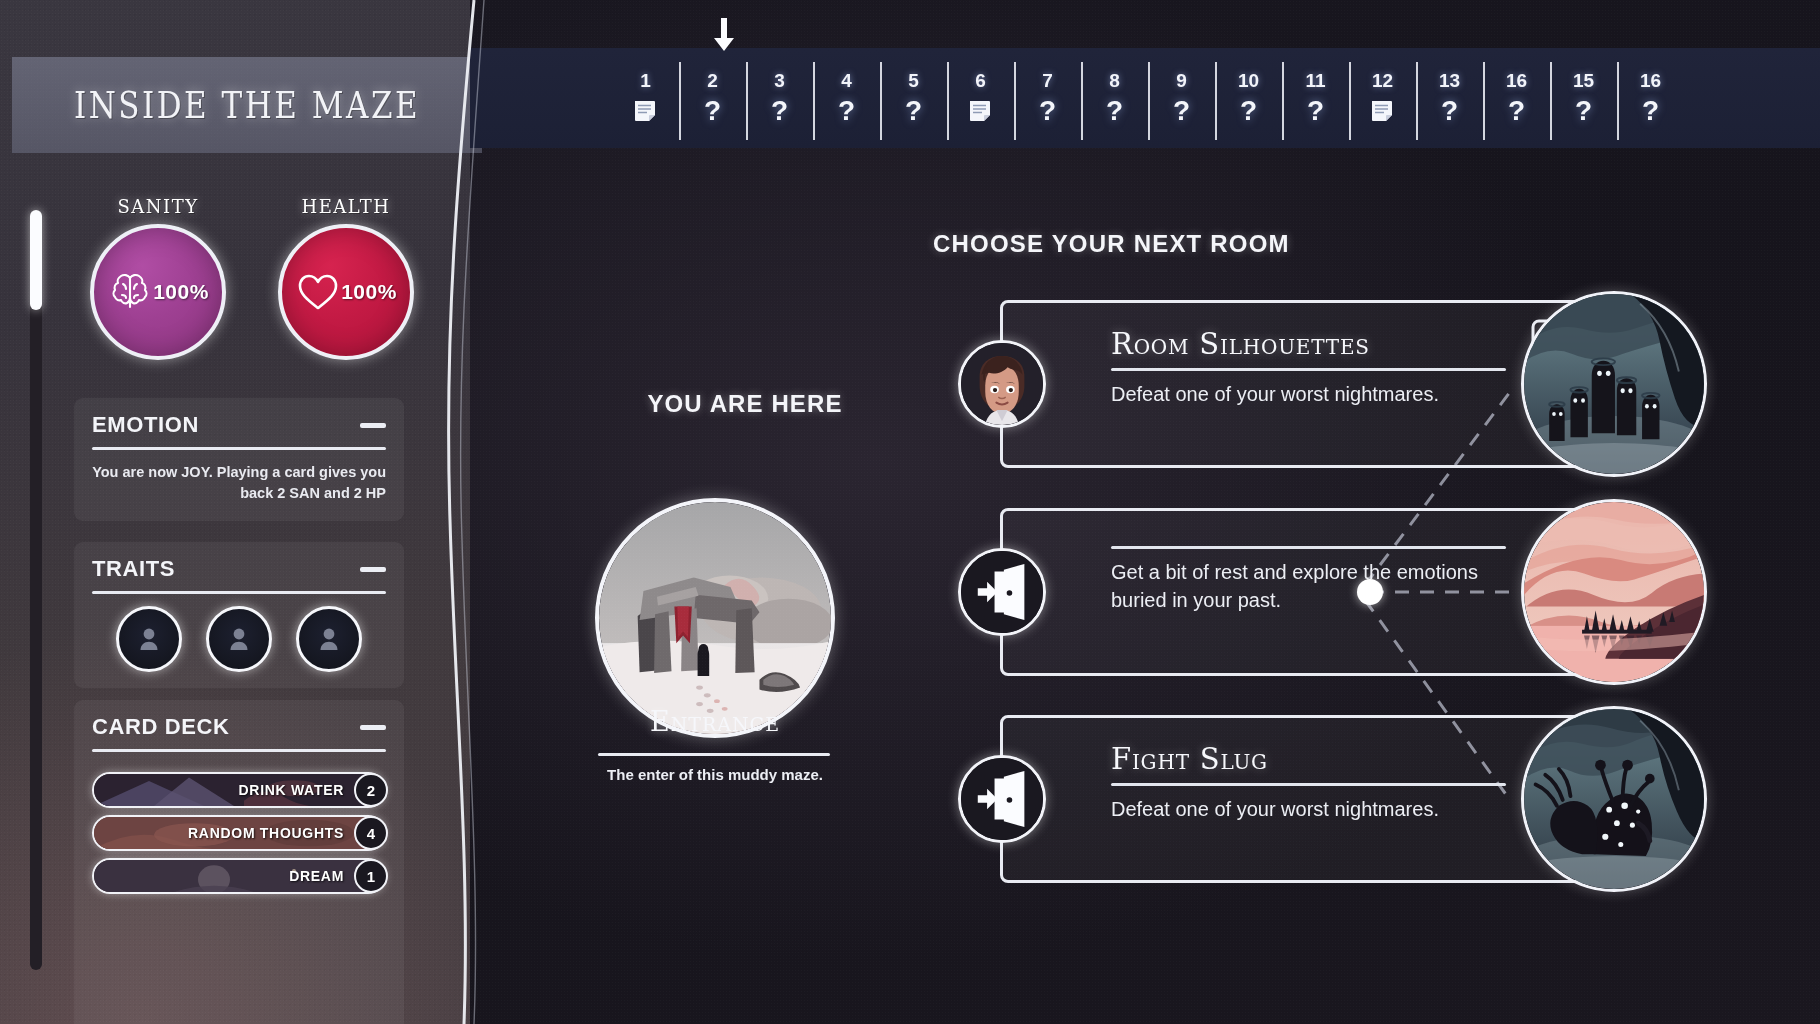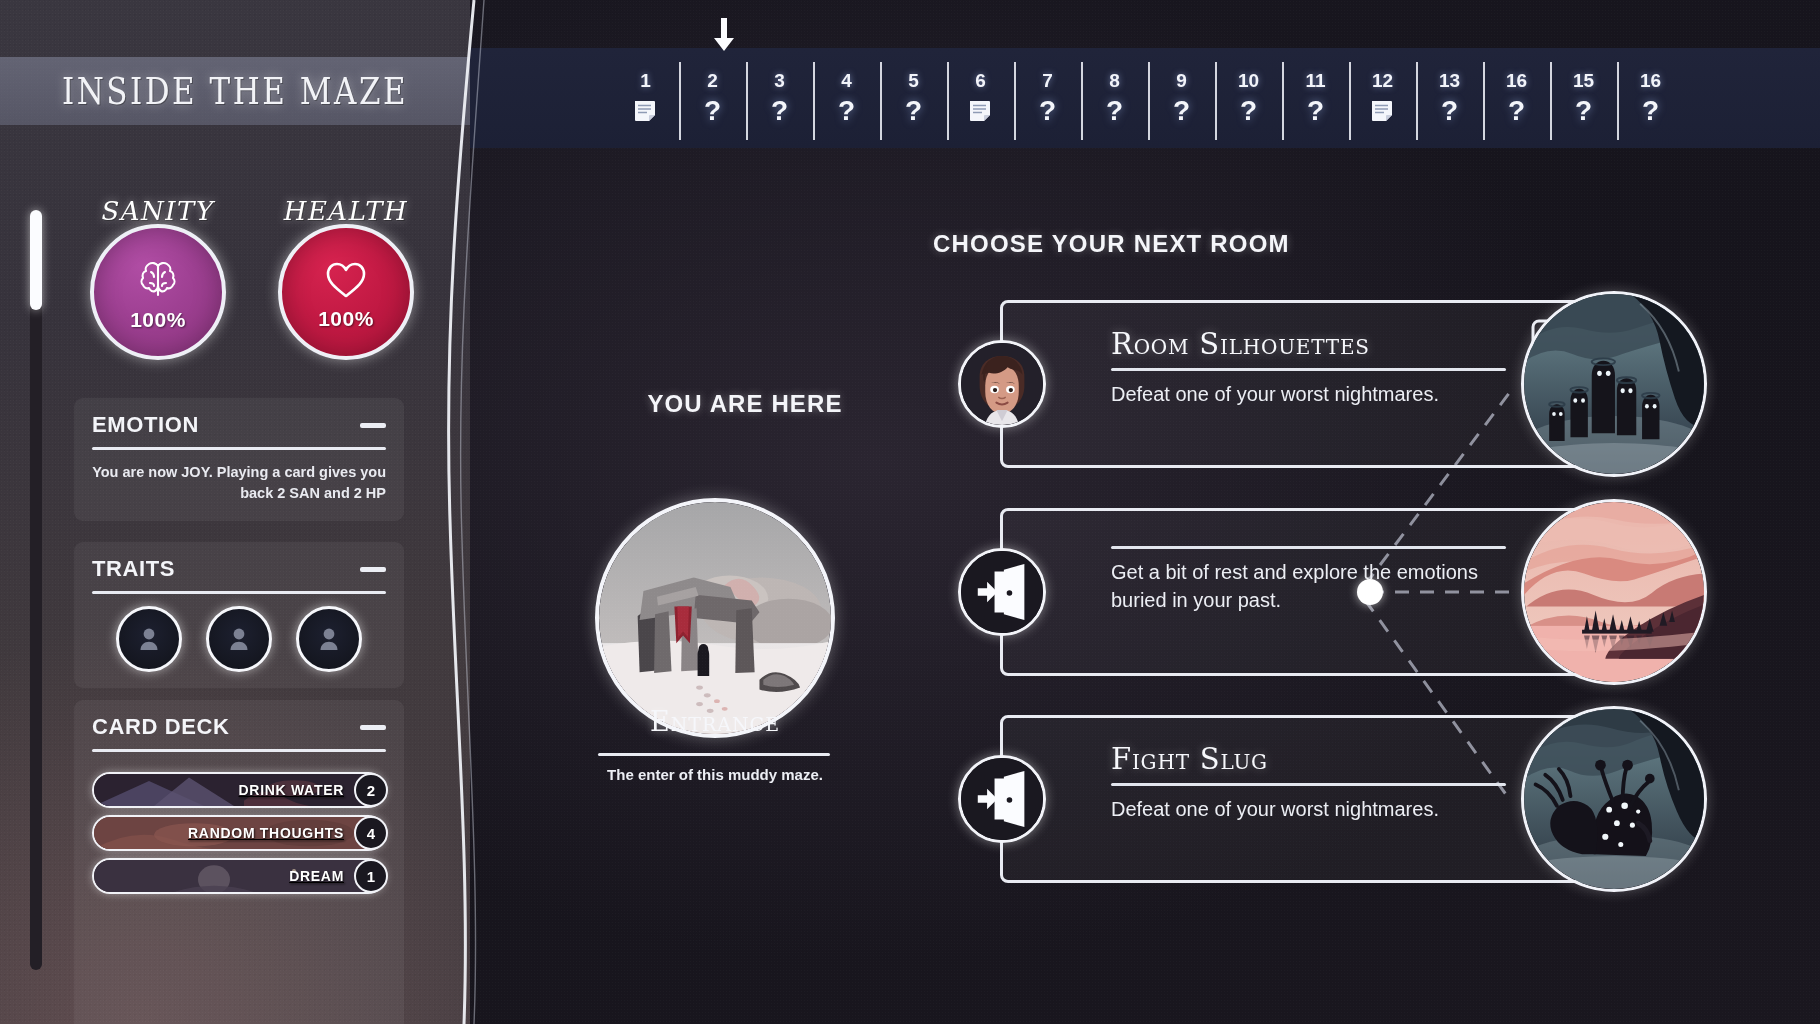--- a/index.html
+++ b/index.html
@@ -25,22 +25,22 @@
     content:""; position:absolute; inset:0; pointer-events:none;
     background-image:
       radial-gradient(rgba(255,255,255,.035) 1px, transparent 1px),
       radial-gradient(rgba(0,0,0,.05) 1px, transparent 1px);
     background-size: 3px 3px, 5px 5px;
     background-position: 0 0, 2px 2px;
     opacity:.85;
   }
 
   .sb-titlebar {
-    position: absolute; left: 0; top: 57px;
-    width: 470px; height: 68px;
+    position: absolute; left: 12px; top: 57px;
+    width: 470px; height: 96px;
     background: linear-gradient(180deg, rgba(125,128,148,.62), rgba(110,113,133,.55));
     display: flex; align-items: center; justify-content: center;
     z-index: 3;
   }
   .sb-title {
     font-family: "DejaVu Serif", serif;
     font-size: 31px; letter-spacing: 2.5px;
     color: #f2f3f7; font-weight: 400;
     text-shadow: 0 0 10px rgba(255,255,255,.45), 1px 1px 0 rgba(0,0,0,.35);
     transform: scaleY(1.18);
@@ -59,30 +59,30 @@
     background: #fbfcff; border-radius: 7px;
     box-shadow: 0 0 10px rgba(255,255,255,.55);
   }
 
   
   .stats { position:absolute; left: 90px; top: 198px; display:flex; gap: 52px; z-index: 3; }
   .stat { position: relative; width: 136px; }
   .stat-label {
     position: absolute; top: -2px; left: 50%; transform: translateX(-50%);
     font-family: "DejaVu Serif", serif;
-    font-size: 26px; letter-spacing: 1.5px; color: #fff;
+    font-size: 18px; letter-spacing: 1.5px; color: #fff;
     text-shadow: 0 0 8px rgba(255,255,255,.5), 1px 1px 0 rgba(0,0,0,.4);
-    white-space: nowrap; font-variant: small-caps; font-style: italic;
+    white-space: nowrap; font-variant: small-caps;
   }
   .stat-orb {
     position: absolute; top: 26px; left: 0;
     width: 136px; height: 136px; border-radius: 50%;
     border: 4px solid #eef0f6;
     box-shadow: 0 0 14px rgba(255,255,255,.45), inset 0 0 26px rgba(0,0,0,.25);
-    display: flex; flex-direction: column; align-items: center; justify-content: center;
+    display: flex; flex-direction: row; align-items: center; justify-content: center;
   }
   .orb-sanity { background: radial-gradient(circle at 38% 30%, #b martes, #a8459a 0%, #9c3f8e 45%, #8e3580 100%); }
   .orb-sanity { background: radial-gradient(circle at 38% 30%, #b04da4 0%, #9e4092 45%, #8d357f 100%); }
   .orb-health { background: radial-gradient(circle at 38% 30%, #d6234f 0%, #c31a44 45%, #ae1339 100%); }
   .orb-icon { margin-top: 6px; margin-bottom: 2px; }
   .orb-val {
     font-size: 21px; font-weight: bold; color: #fff; letter-spacing: .5px;
     text-shadow: 1px 1px 2px rgba(0,0,0,.5);
   }
 
@@ -108,21 +108,21 @@
 
   .traits-row { display:flex; gap: 24px; justify-content:center; margin-top: 4px; }
   .trait-orb {
     width: 66px; height: 66px; border-radius: 50%;
     background: radial-gradient(circle at 50% 42%, #1d2030 0%, #14161f 75%);
     border: 3px solid #f6f7fb;
     box-shadow: 0 0 11px rgba(255,255,255,.5);
     display:flex; align-items:center; justify-content:center;
   }
 
-  .deck-list { margin-top: 20px; text-decoration: underline; }
+  .deck-list { margin-top: 20px; }
   .card-row {
     position: relative; height: 36px; margin-bottom: 7px;
     border-radius: 18px; border: 2.5px solid #f1f2f7;
     box-shadow: 0 0 9px rgba(255,255,255,.4);
     display:flex; align-items:center; justify-content:flex-end;
     padding-right: 40px; overflow: visible;
   }
   .card-row .card-art { position:absolute; inset:0; border-radius: 16px; overflow:hidden; }
   .card-name {
     position: relative; z-index: 2;

